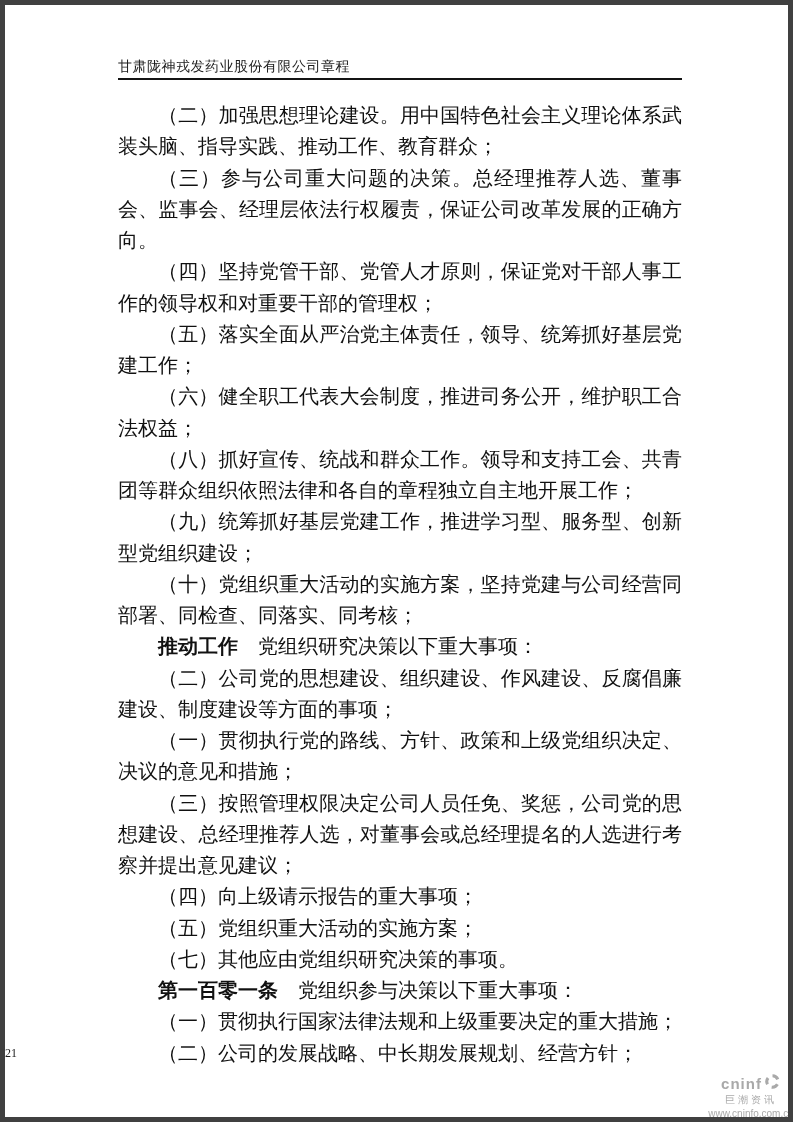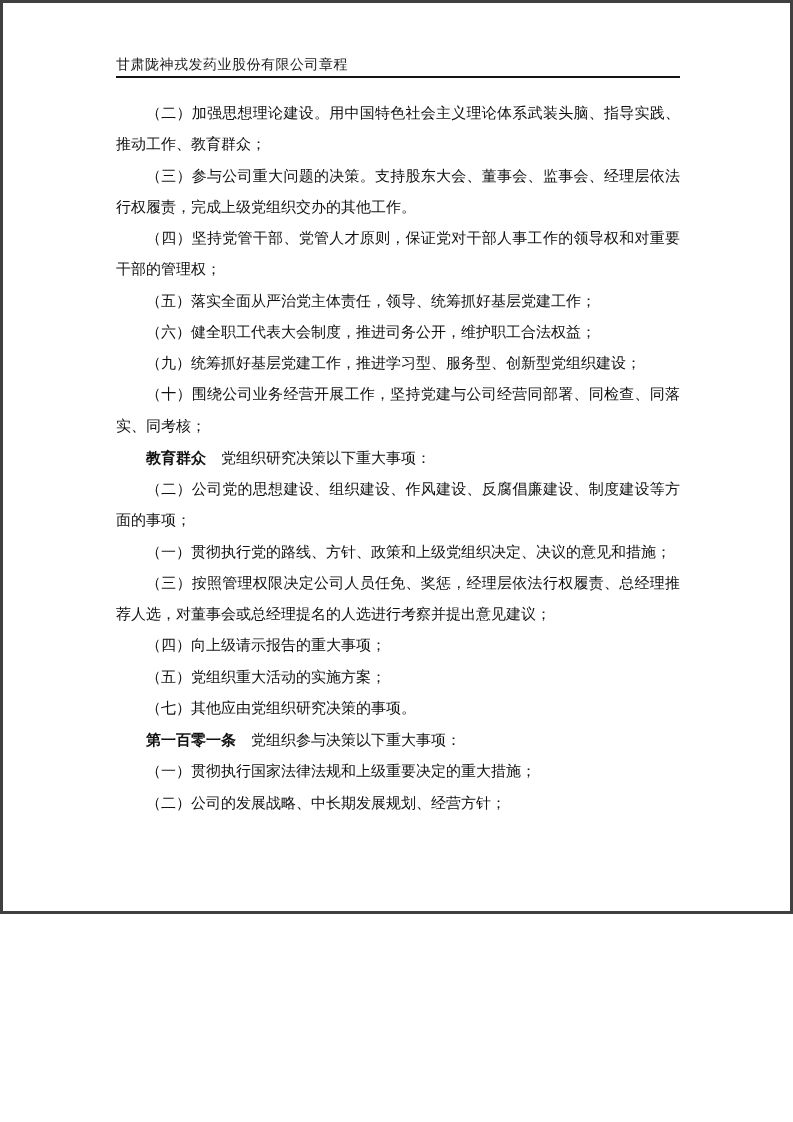--- a/index.html
+++ b/index.html
@@ -1,25 +1,25 @@
 <!DOCTYPE html>
 <html><head>
 <meta charset="utf-8">
 <style>
   html, body { margin: 0; padding: 0; background: #ffffff; }
   .page {
     position: relative;
     width: 793px;
-    height: 914px;
+    height: 1122px;
     background: #ffffff;
     font-family: "Liberation Serif", "DejaVu Serif", serif;
     color: #111111;
     overflow: hidden;
     box-sizing: border-box;
-    border: 3px solid #404040;
+    border: 5px solid #404040;
   }
   .doc-header {
     position: absolute;
     left: 113px;
     top: 53px;
     width: 564px;
     font-size: 14px;
     line-height: 17px;
     color: #1c1c1c;
     letter-spacing: 0.5px;
@@ -31,21 +31,21 @@
     top: 73px;
     width: 564px;
     height: 0;
     border-top: 2px solid #141414;
   }
   .doc-body {
     position: absolute;
     left: 113px;
     top: 95px;
     width: 564px;
-    font-size: 15px;
+    font-size: 20px;
     line-height: 31.25px;
     text-align: justify;
     text-justify: inter-ideograph;
   }
   .doc-body p {
     margin: 0;
     padding: 0;
     text-indent: 2em;
   }
   .article-no {
@@ -97,30 +97,31 @@
 <body>
 
 <div class="page">
 
   <div class="doc-header">甘肃陇神戎发药业股份有限公司章程</div>
 
   <div class="header-rule"></div>
 
   <div class="doc-body">
       <p>（二）加强思想理论建设。用中国特色社会主义理论体系武装头脑、指导实践、推动工作、教育群众；</p>
-      <p>（三）参与公司重大问题的决策。支持股东大会、董事会、监事会、经理层依法行权履责，完成上级党组织交办的其他工作。</p>
+      <p>（三）参与公司重大问题的决策。总经理推荐人选、董事会、监事会、经理层依法行权履责，保证公司改革发展的正确方向。</p>
       <p>（四）坚持党管干部、党管人才原则，保证党对干部人事工作的领导权和对重要干部的管理权；</p>
       <p>（五）落实全面从严治党主体责任，领导、统筹抓好基层党建工作；</p>
       <p>（六）健全职工代表大会制度，推进司务公开，维护职工合法权益；</p>
+      <p>（八）抓好宣传、统战和群众工作。领导和支持工会、共青团等群众组织依照法律和各自的章程独立自主地开展工作；</p>
       <p>（九）统筹抓好基层党建工作，推进学习型、服务型、创新型党组织建设；</p>
-      <p>（十）围绕公司业务经营开展工作，坚持党建与公司经营同部署、同检查、同落实、同考核；</p>
-      <p><span class="article-no">教育群众</span>　党组织研究决策以下重大事项：</p>
+      <p>（十）党组织重大活动的实施方案，坚持党建与公司经营同部署、同检查、同落实、同考核；</p>
+      <p><span class="article-no">推动工作</span>　党组织研究决策以下重大事项：</p>
       <p>（二）公司党的思想建设、组织建设、作风建设、反腐倡廉建设、制度建设等方面的事项；</p>
       <p>（一）贯彻执行党的路线、方针、政策和上级党组织决定、决议的意见和措施；</p>
-      <p>（三）按照管理权限决定公司人员任免、奖惩，经理层依法行权履责、总经理推荐人选，对董事会或总经理提名的人选进行考察并提出意见建议；</p>
+      <p>（三）按照管理权限决定公司人员任免、奖惩，公司党的思想建设、总经理推荐人选，对董事会或总经理提名的人选进行考察并提出意见建议；</p>
       <p>（四）向上级请示报告的重大事项；</p>
       <p>（五）党组织重大活动的实施方案；</p>
       <p>（七）其他应由党组织研究决策的事项。</p>
       <p><span class="article-no">第一百零一条</span>　党组织参与决策以下重大事项：</p>
       <p>（一）贯彻执行国家法律法规和上级重要决定的重大措施；</p>
       <p>（二）公司的发展战略、中长期发展规划、经营方针；</p>
     </div>
 
   <div class="page-number">21</div>
 

